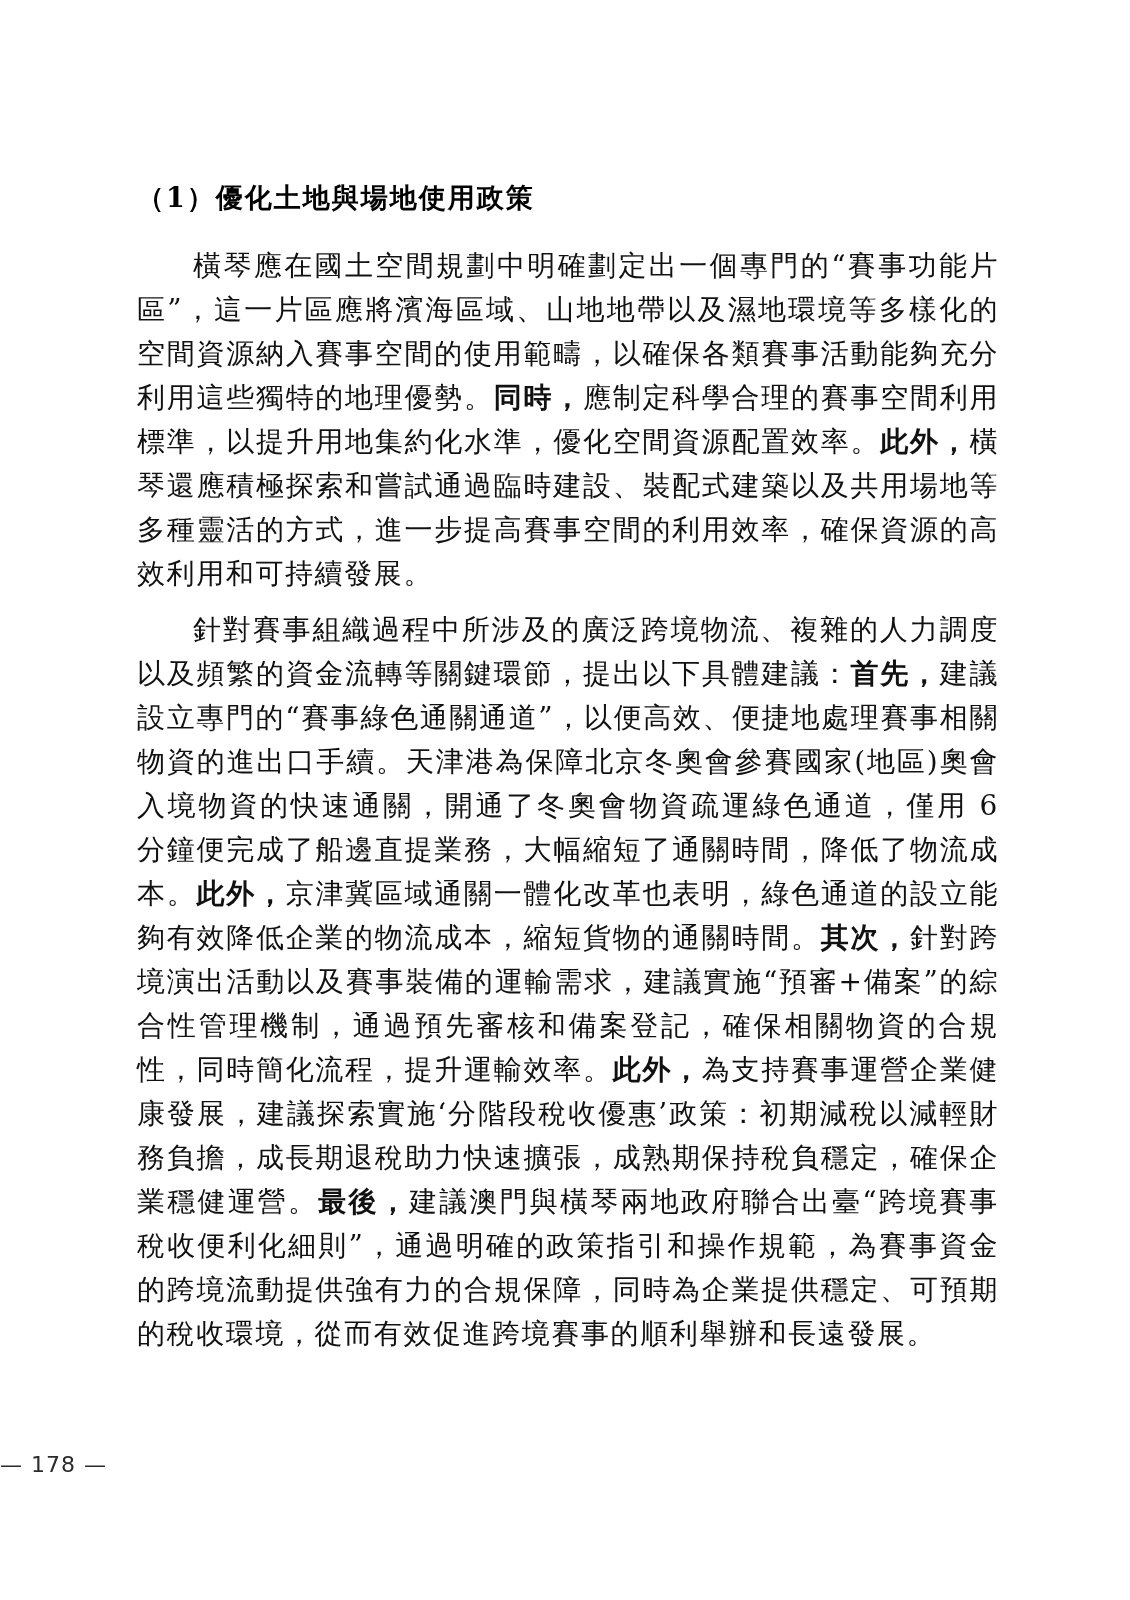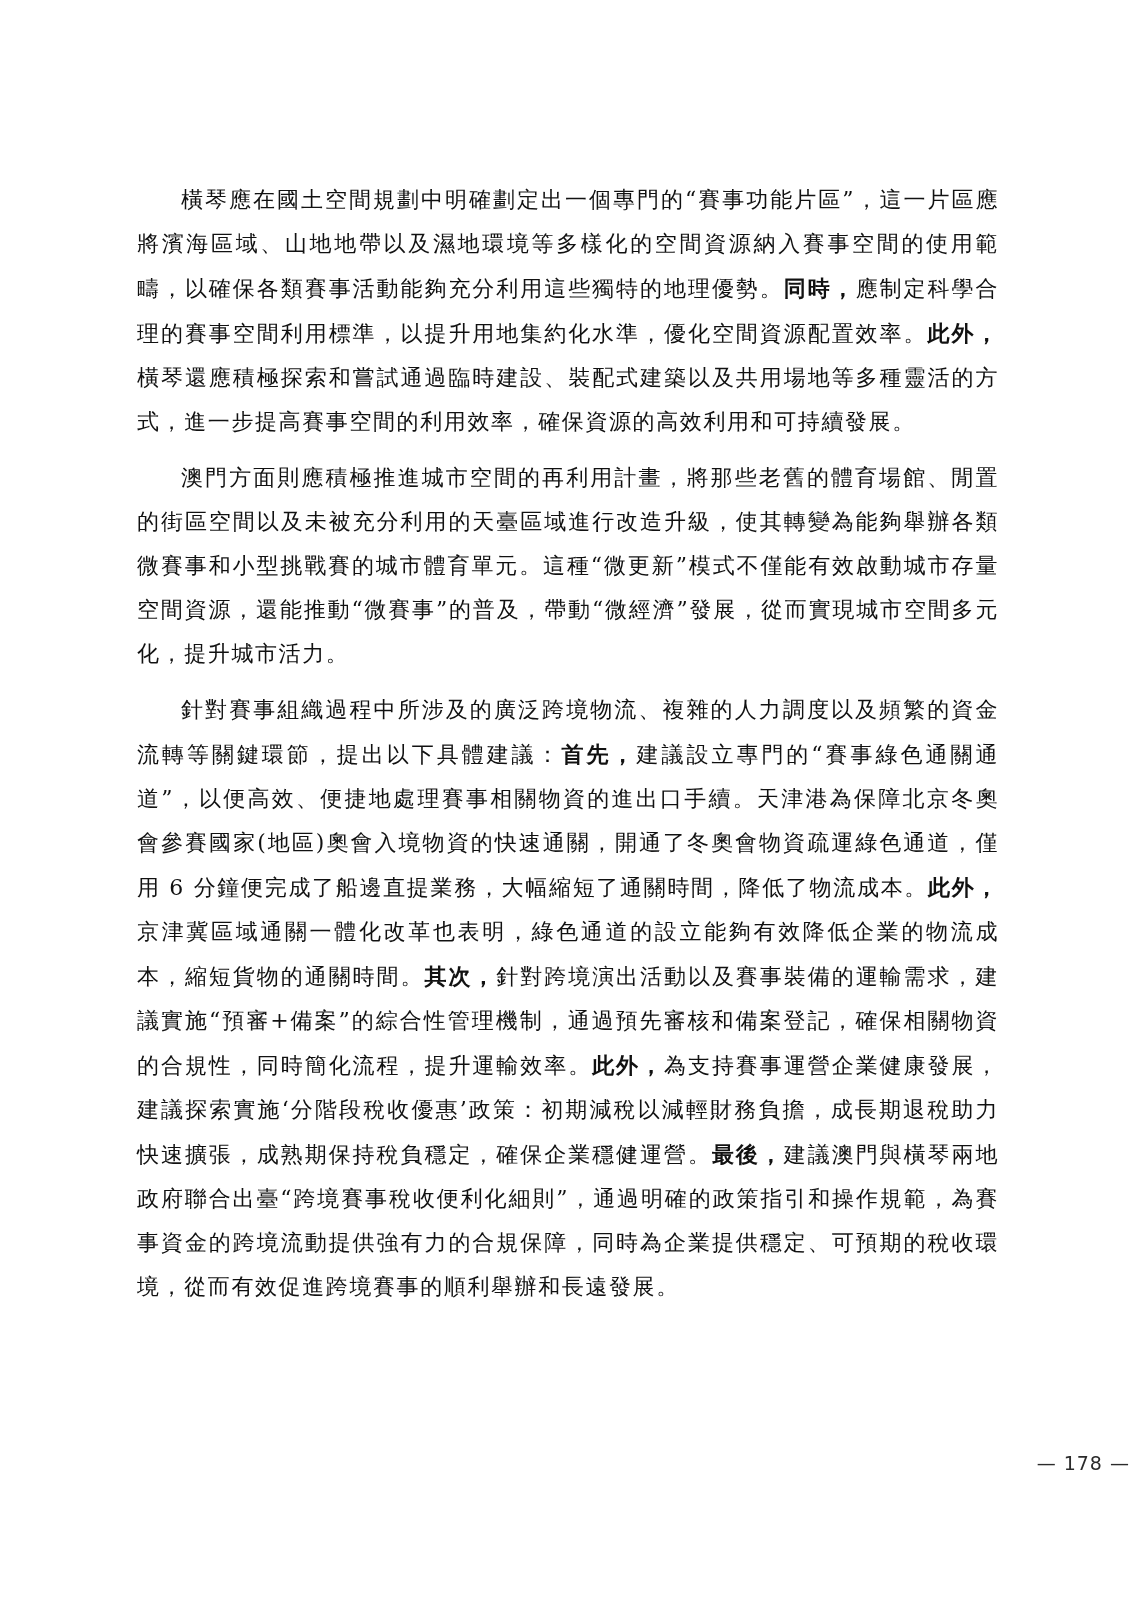--- a/index.html
+++ b/index.html
@@ -23,51 +23,51 @@
   .heading {
     font-size: 27px;
     font-weight: bold;
     line-height: 40px;
     letter-spacing: 2px;
     color: #000000;
     margin: 0 0 26px 0;
   }
   .heading.second { margin-top: 28px; }
   .para {
-    font-size: 22px;
+    font-size: 28px;
     line-height: 44px;
     letter-spacing: 1.6px;
     text-align: justify;
     text-indent: 2em;
     color: #111111;
     margin: 0 0 12px 0;
   }
   .para .b { font-weight: bold; }
   .page-number {
     position: absolute;
     top: 1452px;
     left: 0;
     width: 100%;
-    text-align: right;
+    text-align: left;
     font-family: "DejaVu Sans", "Liberation Sans", sans-serif;
-    font-size: 19px;
+    font-size: 22px;
     color: #2b2b2b;
     letter-spacing: 1px;
   }
 </style>
 </head>
 <body>
 
 <div class="page">
   <main class="content">
 
+    <h2 class="heading">（1）優化土地與場地使用政策</h2>
 
     <p class="para"><span>橫琴應在國土空間規劃中明確劃定出一個專門的“賽事功能片區”，這一片區應將濱海區域、山地地帶以及濕地環境等多樣化的空間資源納入賽事空間的使用範疇，以確保各類賽事活動能夠充分利用這些獨特的地理優勢。</span><span class="b">同時，</span><span>應制定科學合理的賽事空間利用標準，以提升用地集約化水準，優化空間資源配置效率。</span><span class="b">此外，</span><span>橫琴還應積極探索和嘗試通過臨時建設、裝配式建築以及共用場地等多種靈活的方式，進一步提高賽事空間的利用效率，確保資源的高效利用和可持續發展。</span></p>
 
-    <p class="para"><span>澳門方面則應積極推進城市空間的再利用計畫，將那些老舊的體育場館、閒置的街區空間以及未被充分利用的天臺區域進行改造升級，使其轉變為能夠舉辦各類微賽事和小型挑戰賽的城市體育單元。這種“微更新”模式不僅能有效啟動城市存量空間資源，還能推動“微賽事”的普及，帶動“微經濟”發展，從而實現城市空間多元化，提升城市活力。</span></p>
 
 
     <p class="para"><span>針對賽事組織過程中所涉及的廣泛跨境物流、複雜的人力調度以及頻繁的資金流轉等關鍵環節，提出以下具體建議：</span><span class="b">首先，</span><span>建議設立專門的“賽事綠色通關通道”，以便高效、便捷地處理賽事相關物資的進出口手續。天津港為保障北京冬奧會參賽國家(地區)奧會入境物資的快速通關，開通了冬奧會物資疏運綠色通道，僅用 6 分鐘便完成了船邊直提業務，大幅縮短了通關時間，降低了物流成本。</span><span class="b">此外，</span><span>京津冀區域通關一體化改革也表明，綠色通道的設立能夠有效降低企業的物流成本，縮短貨物的通關時間。</span><span class="b">其次，</span><span>針對跨境演出活動以及賽事裝備的運輸需求，建議實施“預審+備案”的綜合性管理機制，通過預先審核和備案登記，確保相關物資的合規性，同時簡化流程，提升運輸效率。</span><span class="b">此外，</span><span>為支持賽事運營企業健康發展，建議探索實施‘分階段稅收優惠’政策：初期減稅以減輕財務負擔，成長期退稅助力快速擴張，成熟期保持稅負穩定，確保企業穩健運營。</span><span class="b">最後，</span><span>建議澳門與橫琴兩地政府聯合出臺“跨境賽事稅收便利化細則”，通過明確的政策指引和操作規範，為賽事資金的跨境流動提供強有力的合規保障，同時為企業提供穩定、可預期的稅收環境，從而有效促進跨境賽事的順利舉辦和長遠發展。</span></p>
 
   </main>
 
   <footer class="page-number">— 178 —</footer>
 </div>
 
 </body></html>

